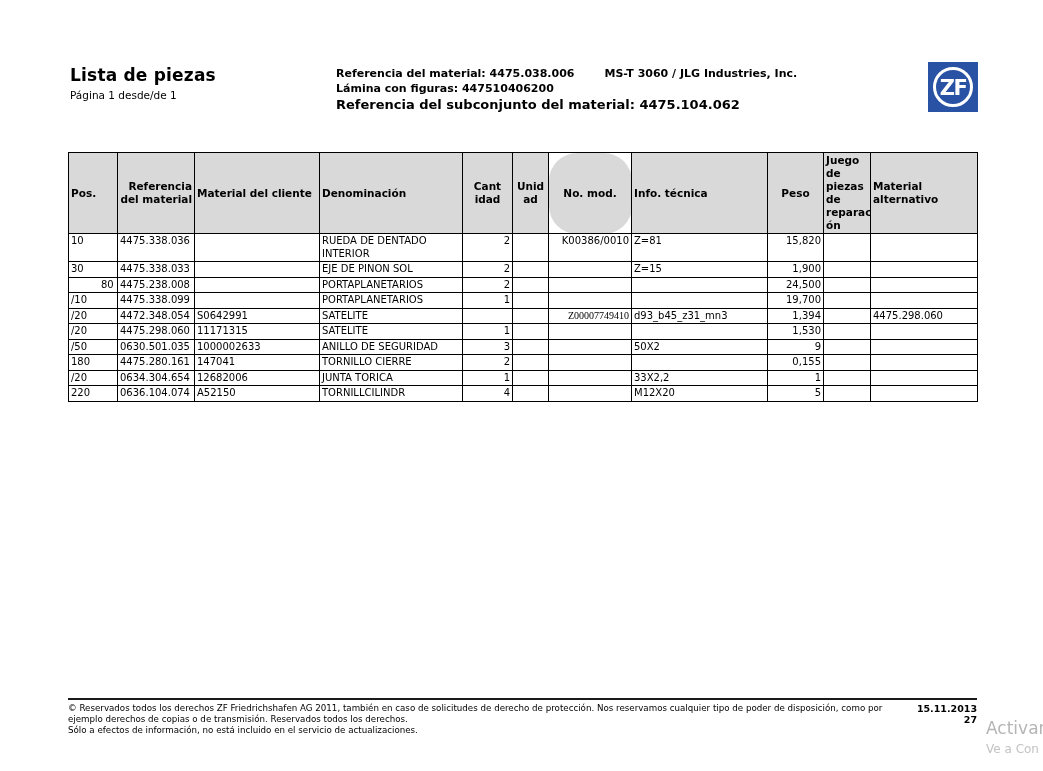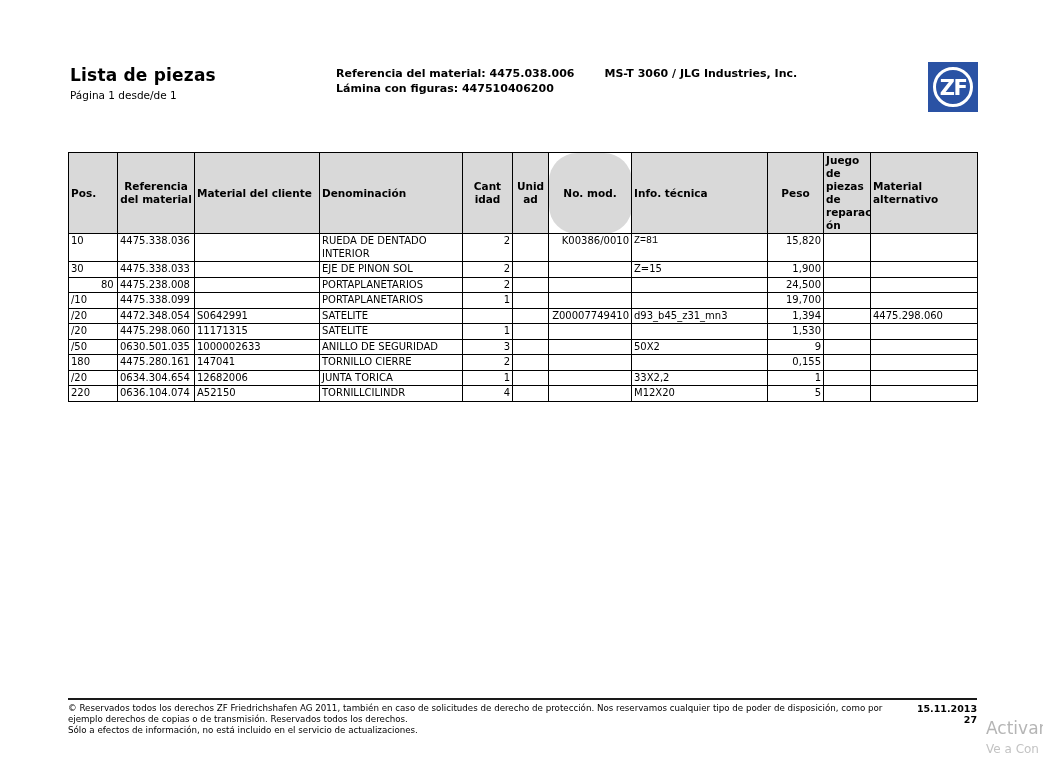--- a/index.html
+++ b/index.html
@@ -77,20 +77,21 @@
   <div class="title-block">
     <div class="doc-title">Lista de piezas</div>
     <div class="doc-subtitle">Página 1 desde/de 1</div>
   </div>
 
   <div class="info-block">
     <div class="info-line">
       <span>Referencia del material: 4475.038.006</span><span class="spacer"></span><span>MS-T 3060 / JLG Industries, Inc.</span>
     </div>
     <div class="info-line">Lámina con figuras: 447510406200</div>
+    <div class="info-sub">Referencia del subconjunto del material: 4475.104.062</div>
   </div>
 
   <div class="logo">
     <svg width="50" height="50" viewBox="0 0 50 50">
       <rect x="0" y="0" width="50" height="50" fill="#2a52a4"></rect>
       <circle cx="25" cy="25" r="18.5" fill="none" stroke="#ffffff" stroke-width="3"></circle>
       <text x="25" y="32.5" text-anchor="middle" font-family="DejaVu Sans, Liberation Sans, sans-serif" font-size="21" font-weight="bold" fill="#ffffff" letter-spacing="-1.5">ZF</text>
     </svg>
   </div>
 
@@ -105,21 +106,21 @@
           <col style="width: 36px;">
           <col style="width: 83px;">
           <col style="width: 136px;">
           <col style="width: 56px;">
           <col style="width: 47px;">
           <col style="width: 107px;">
         </colgroup>
         <thead>
           <tr>
             <th style="text-align: left; background: rgb(217, 217, 217);">Pos.</th>
-            <th style="text-align: center; background: rgb(217, 217, 217);">Referencia
+            <th style="text-align: right; background: rgb(217, 217, 217);">Referencia
 del material</th>
             <th style="text-align: left; background: rgb(217, 217, 217);">Material del cliente</th>
             <th style="text-align: left; background: rgb(217, 217, 217);">Denominación</th>
             <th style="text-align: center; background: rgb(217, 217, 217);">Cant
 idad</th>
             <th style="text-align: center; background: rgb(217, 217, 217);">Unid
 ad</th>
             <th style="text-align: center; background: rgb(217, 217, 217); border-radius: 28px;">No. mod.</th>
             <th style="text-align: left; background: rgb(217, 217, 217);">Info. técnica</th>
             <th style="text-align: center; background: rgb(217, 217, 217);">Peso</th>
@@ -135,21 +136,21 @@
         </thead>
         <tbody>
           <tr>
             <td style="text-align: left;">10</td>
             <td style="text-align: left;">4475.338.036</td>
             <td style="text-align: left;">&nbsp;</td>
             <td style="text-align: left;">RUEDA DE DENTADO INTERIOR</td>
             <td style="text-align: right;">2</td>
             <td style="text-align: left;">&nbsp;</td>
             <td style="text-align: right;">K00386/0010</td>
-            <td style="text-align: left; font-family: Liberation Mono, monospace;">Z=81</td>
+            <td style="text-align: left;">Z=81</td>
             <td style="text-align: right;">15,820</td>
             <td style="text-align: left;">&nbsp;</td>
             <td style="text-align: left;">&nbsp;</td>
           </tr>
           <tr>
             <td style="text-align: left;">30</td>
             <td style="text-align: left; margin-left: 28px;">4475.338.033</td>
             <td style="text-align: left;">&nbsp;</td>
             <td style="text-align: left;">EJE DE PINON SOL</td>
             <td style="text-align: right;">2</td>
@@ -186,21 +187,21 @@
             <td style="text-align: left;">&nbsp;</td>
             <td style="text-align: left;">&nbsp;</td>
           </tr>
           <tr>
             <td style="text-align: left;">/20</td>
             <td style="text-align: left;">4472.348.054</td>
             <td style="text-align: left;">S0642991</td>
             <td style="text-align: left;">SATELITE</td>
             <td style="text-align: right;">&nbsp;</td>
             <td style="text-align: left;">&nbsp;</td>
-            <td style="text-align: right;">Z00007749410</td>
+            <td style="text-align: right; font-family: Liberation Serif, serif;">Z00007749410</td>
             <td style="text-align: left;">d93_b45_z31_mn3</td>
             <td style="text-align: right;">1,394</td>
             <td style="text-align: left;">&nbsp;</td>
             <td style="text-align: left;">4475.298.060</td>
           </tr>
           <tr>
             <td style="text-align: left;">/20</td>
             <td style="text-align: left;">4475.298.060</td>
             <td style="text-align: left;">11171315</td>
             <td style="text-align: left;">SATELITE</td>

